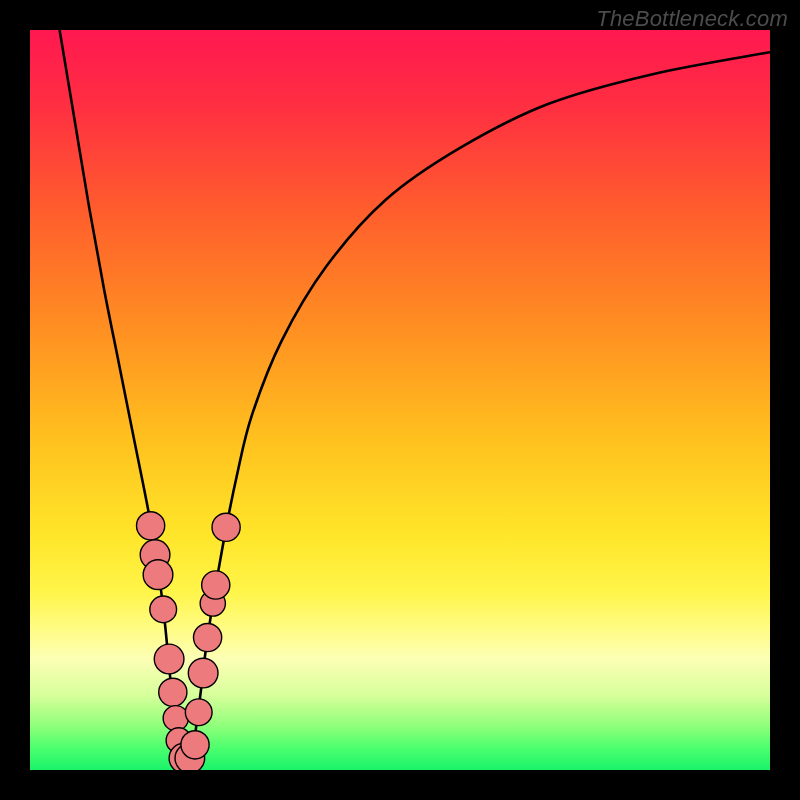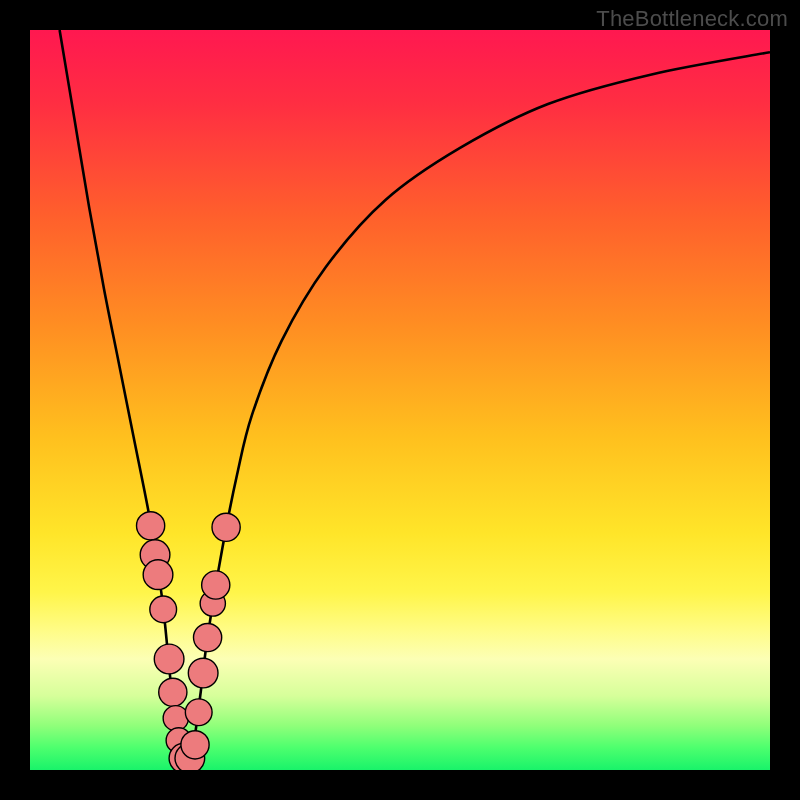--- a/index.html
+++ b/index.html
@@ -42,20 +42,21 @@
     height: 100%;
   }
   .watermark {
     position: absolute;
     top: 6px;
     right: 12px;
     color: #4c4c4c;
     font-size: 22px;
     font-weight: 500;
     letter-spacing: 0.2px;
+    font-style: italic;
   }
 </style>
 </head>
 <body>
 
 <div class="frame">
 
   <div class="watermark">TheBottleneck.com</div>
 
   <div class="plot">

